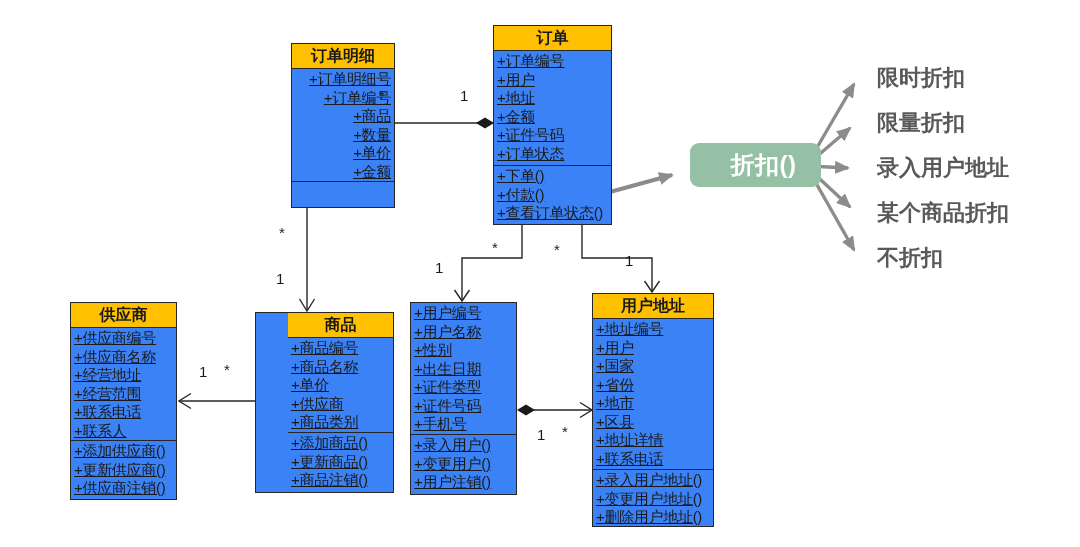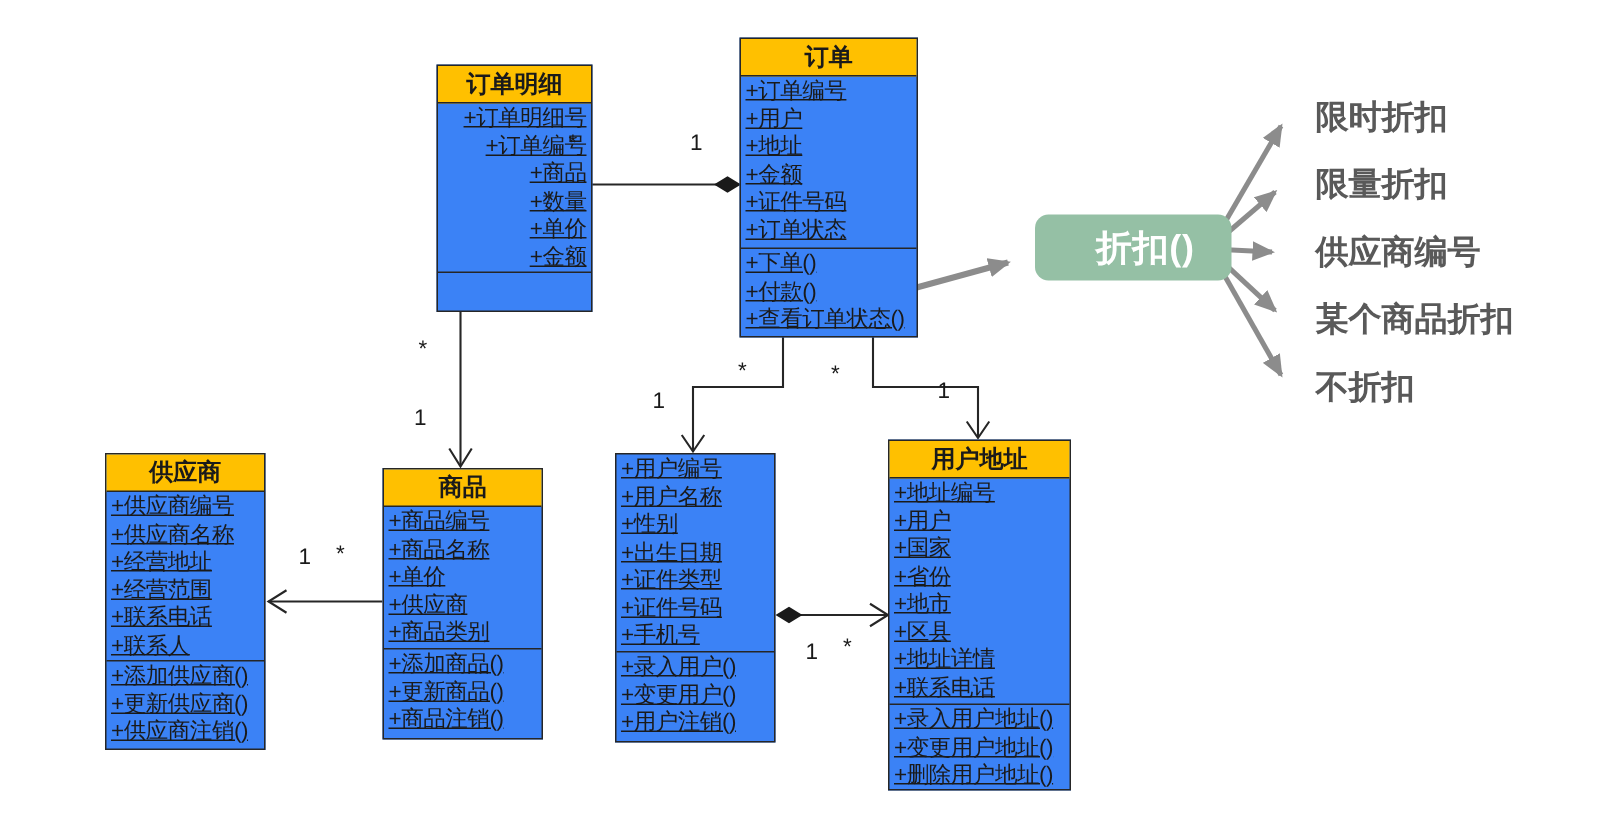--- a/index.html
+++ b/index.html
@@ -121,21 +121,21 @@
         <div class="cls-row">+联系电话</div>
         <div class="cls-row">+联系人</div>
       </div>
     <div class="cls-methods" style="height:57px;">
         <div class="cls-row">+添加供应商()</div>
         <div class="cls-row">+更新供应商()</div>
         <div class="cls-row">+供应商注销()</div>
       </div>
   </div>
 
-  <div class="uml-class" style="left:255px;top:312px;width:105px;">
+  <div class="uml-class" style="left:255px;top:312px;width:105px;padding-left:32px;">
     <div class="cls-header" style="height:24px;">商品</div>
     <div class="cls-attrs" style="height:93px;">
         <div class="cls-row">+商品编号</div>
         <div class="cls-row">+商品名称</div>
         <div class="cls-row">+单价</div>
         <div class="cls-row">+供应商</div>
         <div class="cls-row">+商品类别</div>
       </div>
     <div class="cls-methods" style="height:58px;">
         <div class="cls-row">+添加商品()</div>
@@ -189,17 +189,17 @@
   <span class="mult" style="left:492px;top:240px;">*</span>
   <span class="mult" style="left:435px;top:260px;">1</span>
   <span class="mult" style="left:554px;top:242px;">*</span>
   <span class="mult" style="left:625px;top:253px;">1</span>
   <span class="mult" style="left:537px;top:427px;">1</span>
   <span class="mult" style="left:562px;top:424px;">*</span>
 
   <div class="discount-node">折扣()</div>
   <span class="fan-label" style="top:65px;">限时折扣</span>
   <span class="fan-label" style="top:110px;">限量折扣</span>
-  <span class="fan-label" style="top:155px;">供应商编号</span>
+  <span class="fan-label" style="top:155px;">录入用户地址</span>
   <span class="fan-label" style="top:200px;">某个商品折扣</span>
   <span class="fan-label" style="top:245px;">不折扣</span>
 
 </div>
 
 </body></html>

